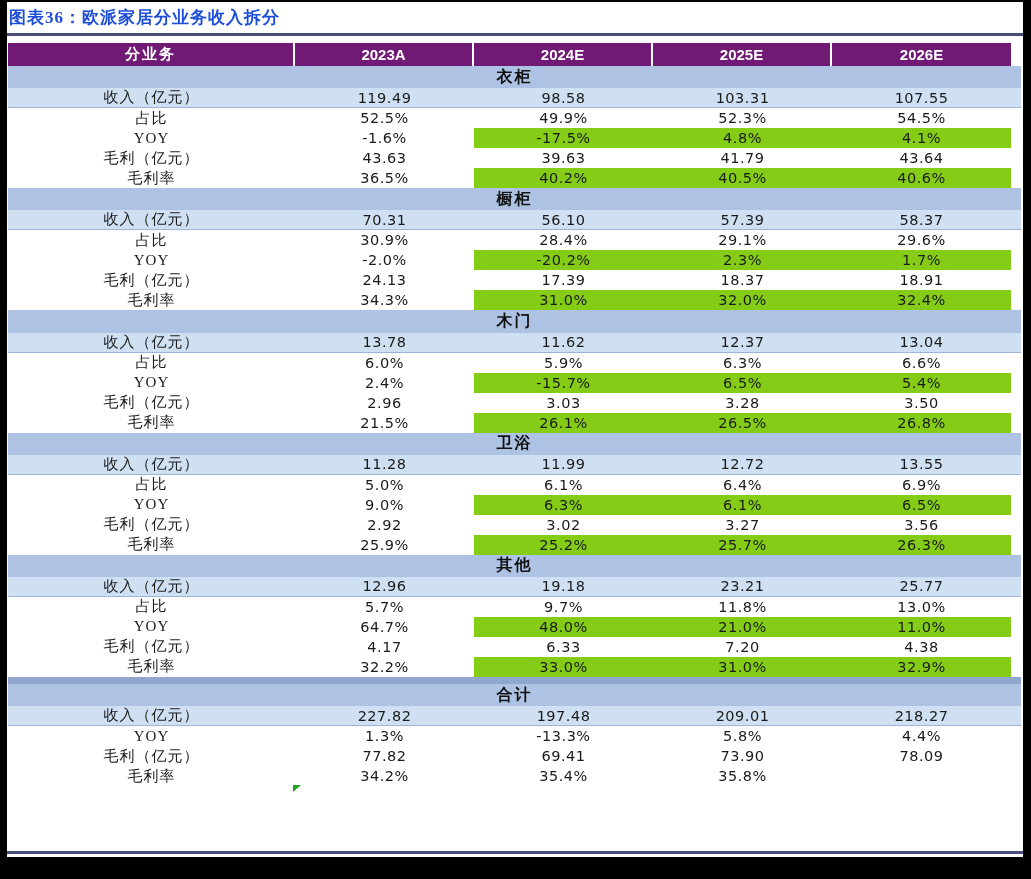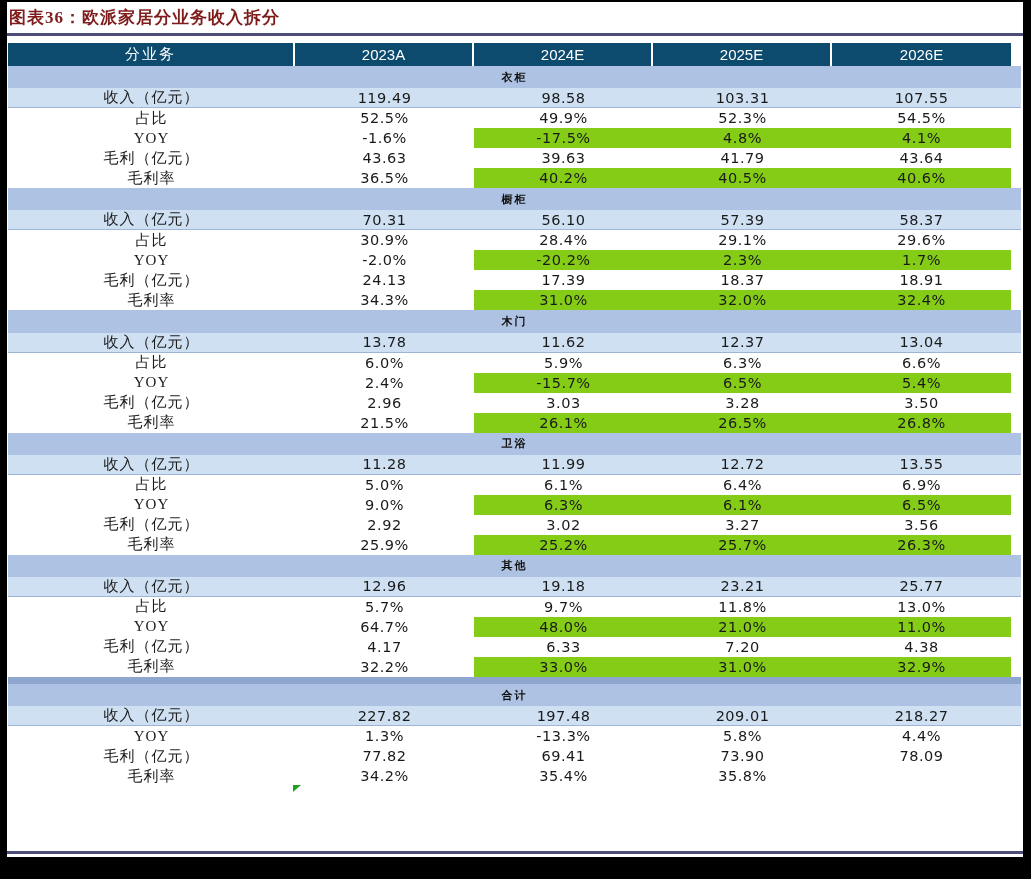--- a/index.html
+++ b/index.html
@@ -12,50 +12,50 @@
   .page {
     position:absolute; left:7px; top:2px;
     width:1016px; height:855px;
     background:#ffffff;
     overflow:hidden;
   }
   .fig-title {
     position:absolute; left:2px; top:4px;
     font-family:"Liberation Serif", serif;
     font-weight:bold; font-size:17px;
-    color:#7f1d1d;
+    color:#1d4ed8;
     letter-spacing:1px;
     white-space:nowrap;
   }
   .title-rule {
     position:absolute; left:0; top:31px;
     width:1016px; height:3px;
     background:#4c4c78;
   }
   .seg-table {
     position:absolute; left:1px; top:41px;
     width:1013px;
   }
   .hrow { display:flex; height:23px; }
   .hcell {
-    background:#0c4a6e; color:#ffffff;
-    font-weight:normal; font-size:15px;
+    background:#701a75; color:#ffffff;
+    font-weight:bold; font-size:15px;
     display:flex; align-items:center; justify-content:center;
     border-right:2px solid #ffffff;
     box-sizing:border-box;
   }
   .hcell:last-child { border-right:none; }
   .col-label { width:287px; }
   .col-data  { width:179px; }
   .hcell.col-label { font-family:"Liberation Serif", serif; letter-spacing:2px; }
   .band {
     height:22.2px; background:#aec3e4;
     display:flex; align-items:center; justify-content:center;
     font-family:"Liberation Serif", serif;
-    font-weight:bold; font-size:11px; color:#111;
+    font-weight:bold; font-size:16px; color:#111;
     letter-spacing:2px;
   }
   .band-strip { height:7px; background:#8fa7ce; }
   .drow { display:flex; height:20px; box-sizing:border-box; }
   .dcell {
     display:flex; align-items:center; justify-content:center;
     font-size:15px; color:#1a1a1a;
     box-sizing:border-box;
   }
   .dcell.col-label {

